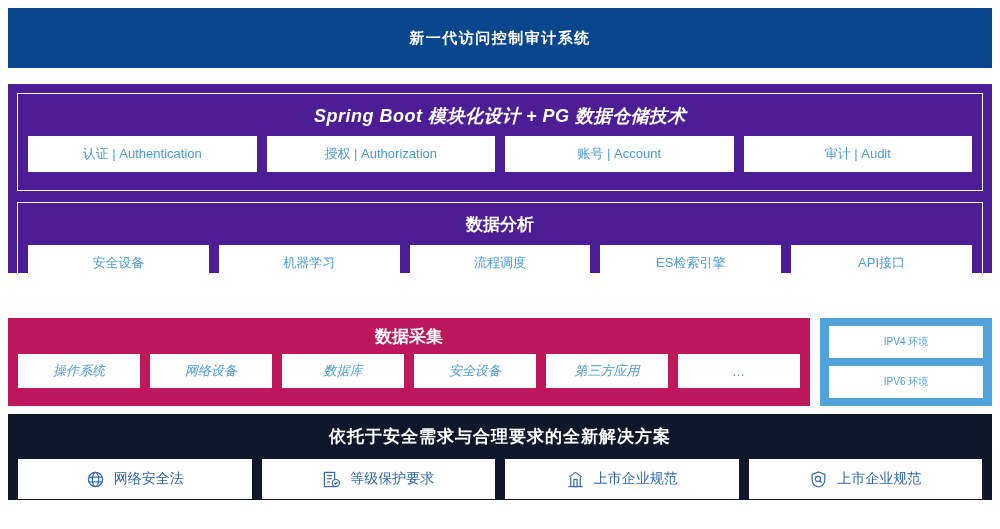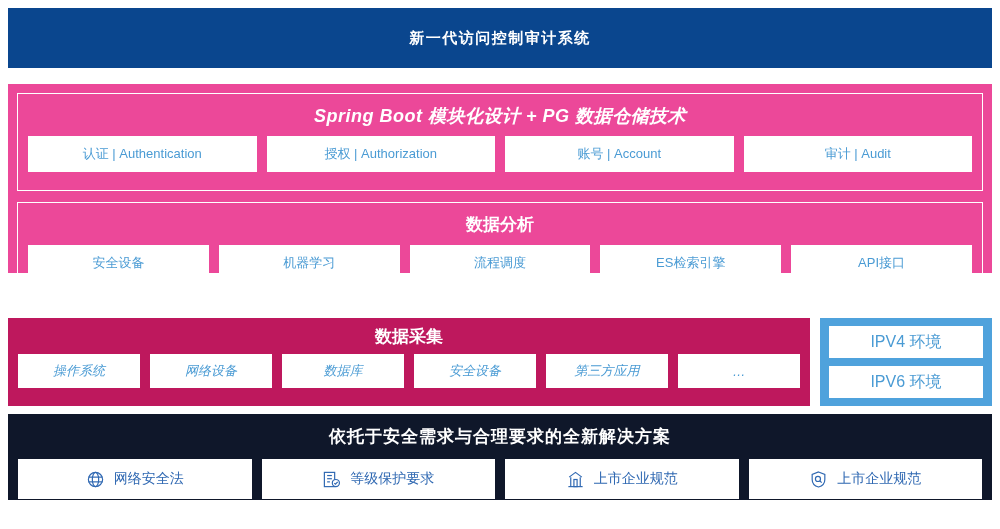--- a/index.html
+++ b/index.html
@@ -41,21 +41,21 @@
     letter-spacing: 1.5px;
   }
 
   
   .platform-panel {
     position: absolute;
     left: 8px;
     top: 84px;
     width: 984px;
     height: 189px;
-    background: #ec4899;
+    background: #4c1d95;
     box-sizing: border-box;
     padding: 9px;
   }
 
   .inner-panel {
     border: 1.5px solid #ffffff;
     box-sizing: border-box;
     padding: 8px 10px 12px 10px;
   }
   .inner-panel.app-layer { height: 98px; }
@@ -119,21 +119,21 @@
     flex-direction: column;
     gap: 8px;
   }
   .env-chip {
     background: #ffffff;
     flex: 1 1 0;
     display: flex;
     align-items: center;
     justify-content: center;
     color: #4A9BD4;
-    font-size: 16px;
+    font-size: 10px;
   }
 
   
   .compliance-panel {
     position: absolute;
     left: 8px;
     top: 414px;
     width: 984px;
     height: 86px;
     background: #0f172a;

